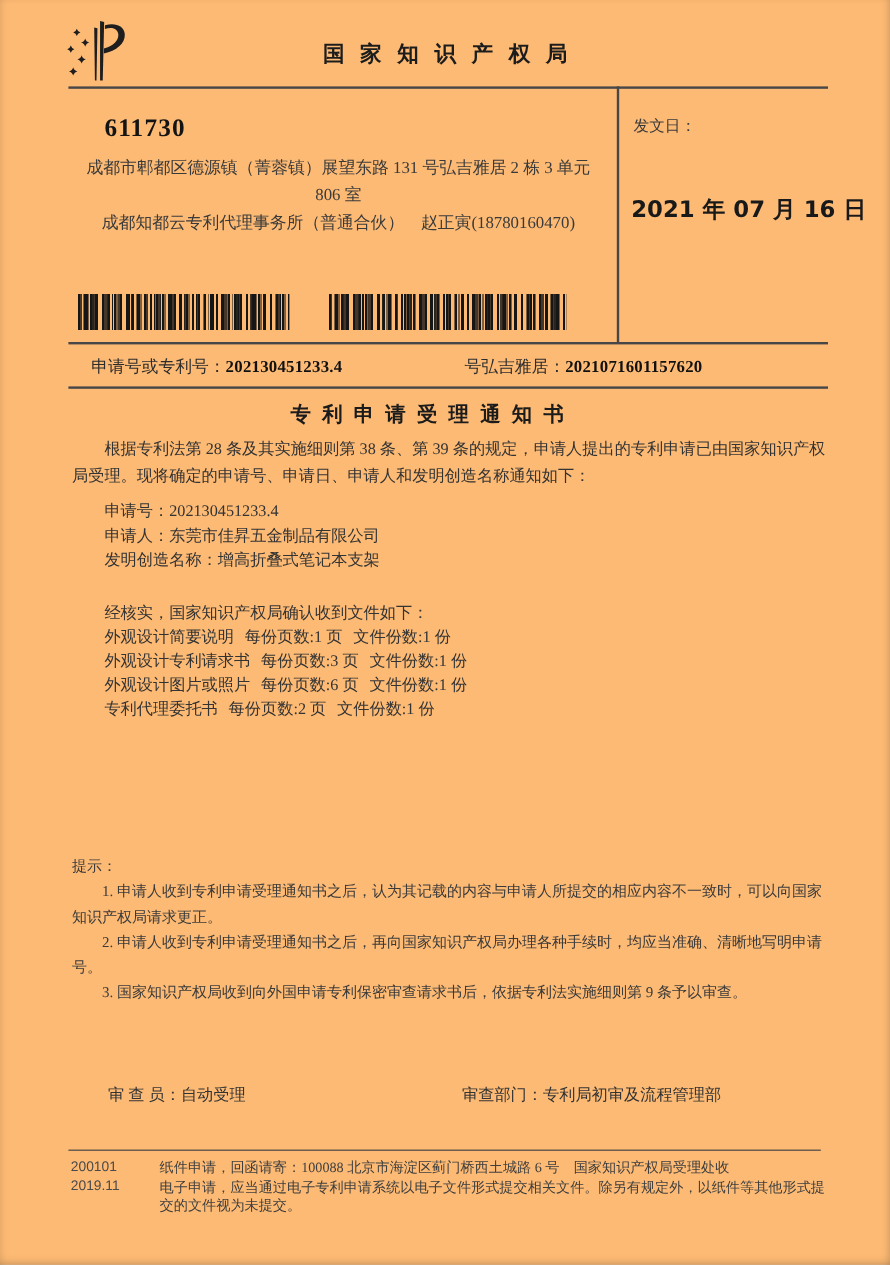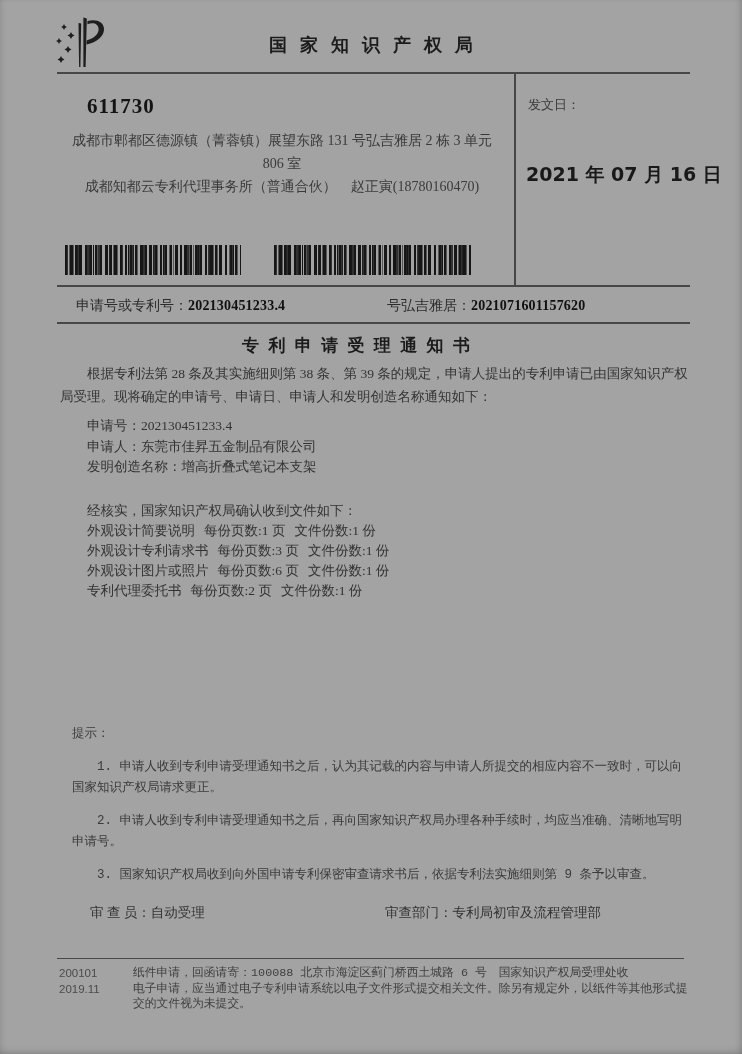--- a/index.html
+++ b/index.html
@@ -4,21 +4,21 @@
 <style>
   html,body{margin:0;padding:0;}
   body{
     width:742px;height:1054px;
     background:#ececec;
     font-family:"Liberation Serif","DejaVu Serif",serif;
     color:#2f2f2f;
     -webkit-font-smoothing:antialiased;
   }
   .page{
-    position:relative;width:742px;height:1054px;background:#a3a3a3;overflow:hidden;
+    position:relative;width:742px;height:1054px;background:#fdba74;overflow:hidden;
     box-shadow:inset -5px 0 7px -4px rgba(0,0,0,.18),
                inset 5px 0 7px -4px rgba(0,0,0,.10),
                inset 0 -6px 8px -5px rgba(0,0,0,.18);
   }
   .abs{position:absolute;}
   .hline{position:absolute;height:1.6px;background:#474747;}
   .vline{position:absolute;width:1.6px;background:#474747;}
 
   .agency{
     left:0;top:33px;width:742px;text-align:center;
@@ -44,26 +44,26 @@
     left:0;top:334px;width:712px;text-align:center;
     font-size:17px;font-weight:700;letter-spacing:.55em;text-indent:.55em;color:#1b1b1b;
   }
   .intro{left:60px;top:362px;width:636px;font-size:13.5px;line-height:23px;text-indent:2em;color:#333;}
   .fields{left:60px;top:416px;width:630px;font-size:13.5px;line-height:20.5px;color:#333;}
   .fields div{padding-left:2em;}
   .received{left:60px;top:501px;width:630px;font-size:13.5px;line-height:19.9px;color:#333;}
   .received div{padding-left:2em;}
   .received .gap{display:inline-block;width:9px;}
   .hints{left:60px;top:712px;width:636px;font-size:12.5px;line-height:21px;color:#3a3a3a;}
-  .hints p{margin:12px;text-indent:2em;font-family:Liberation Mono, monospace;}
+  .hints p{margin:0;text-indent:2em;}
   .hints .hlabel{text-indent:0;}
   .sigrow{position:absolute;top:904px;font-size:13.5px;color:#333;}
   .footer-codes{left:59px;top:966px;font-size:11.5px;line-height:15.5px;color:#4a4a4a;
     font-family:"Liberation Sans","DejaVu Sans",sans-serif;}
-  .footer-text{left:133px;top:966px;width:558px;font-size:11.8px;line-height:15.5px;color:#3e3e3e;font-family:Liberation Mono, monospace;}
+  .footer-text{left:133px;top:966px;width:558px;font-size:11.8px;line-height:15.5px;color:#3e3e3e;}
   .footer-text p{margin:0;}
   .logo{left:50px;top:15px;width:56px;height:60px;}
 </style>
 </head>
 <body>
 
 <div class="page">
 
   <svg class="abs logo" viewBox="0 0 56 60" aria-hidden="true">
     <g fill="#1e1e1e">

